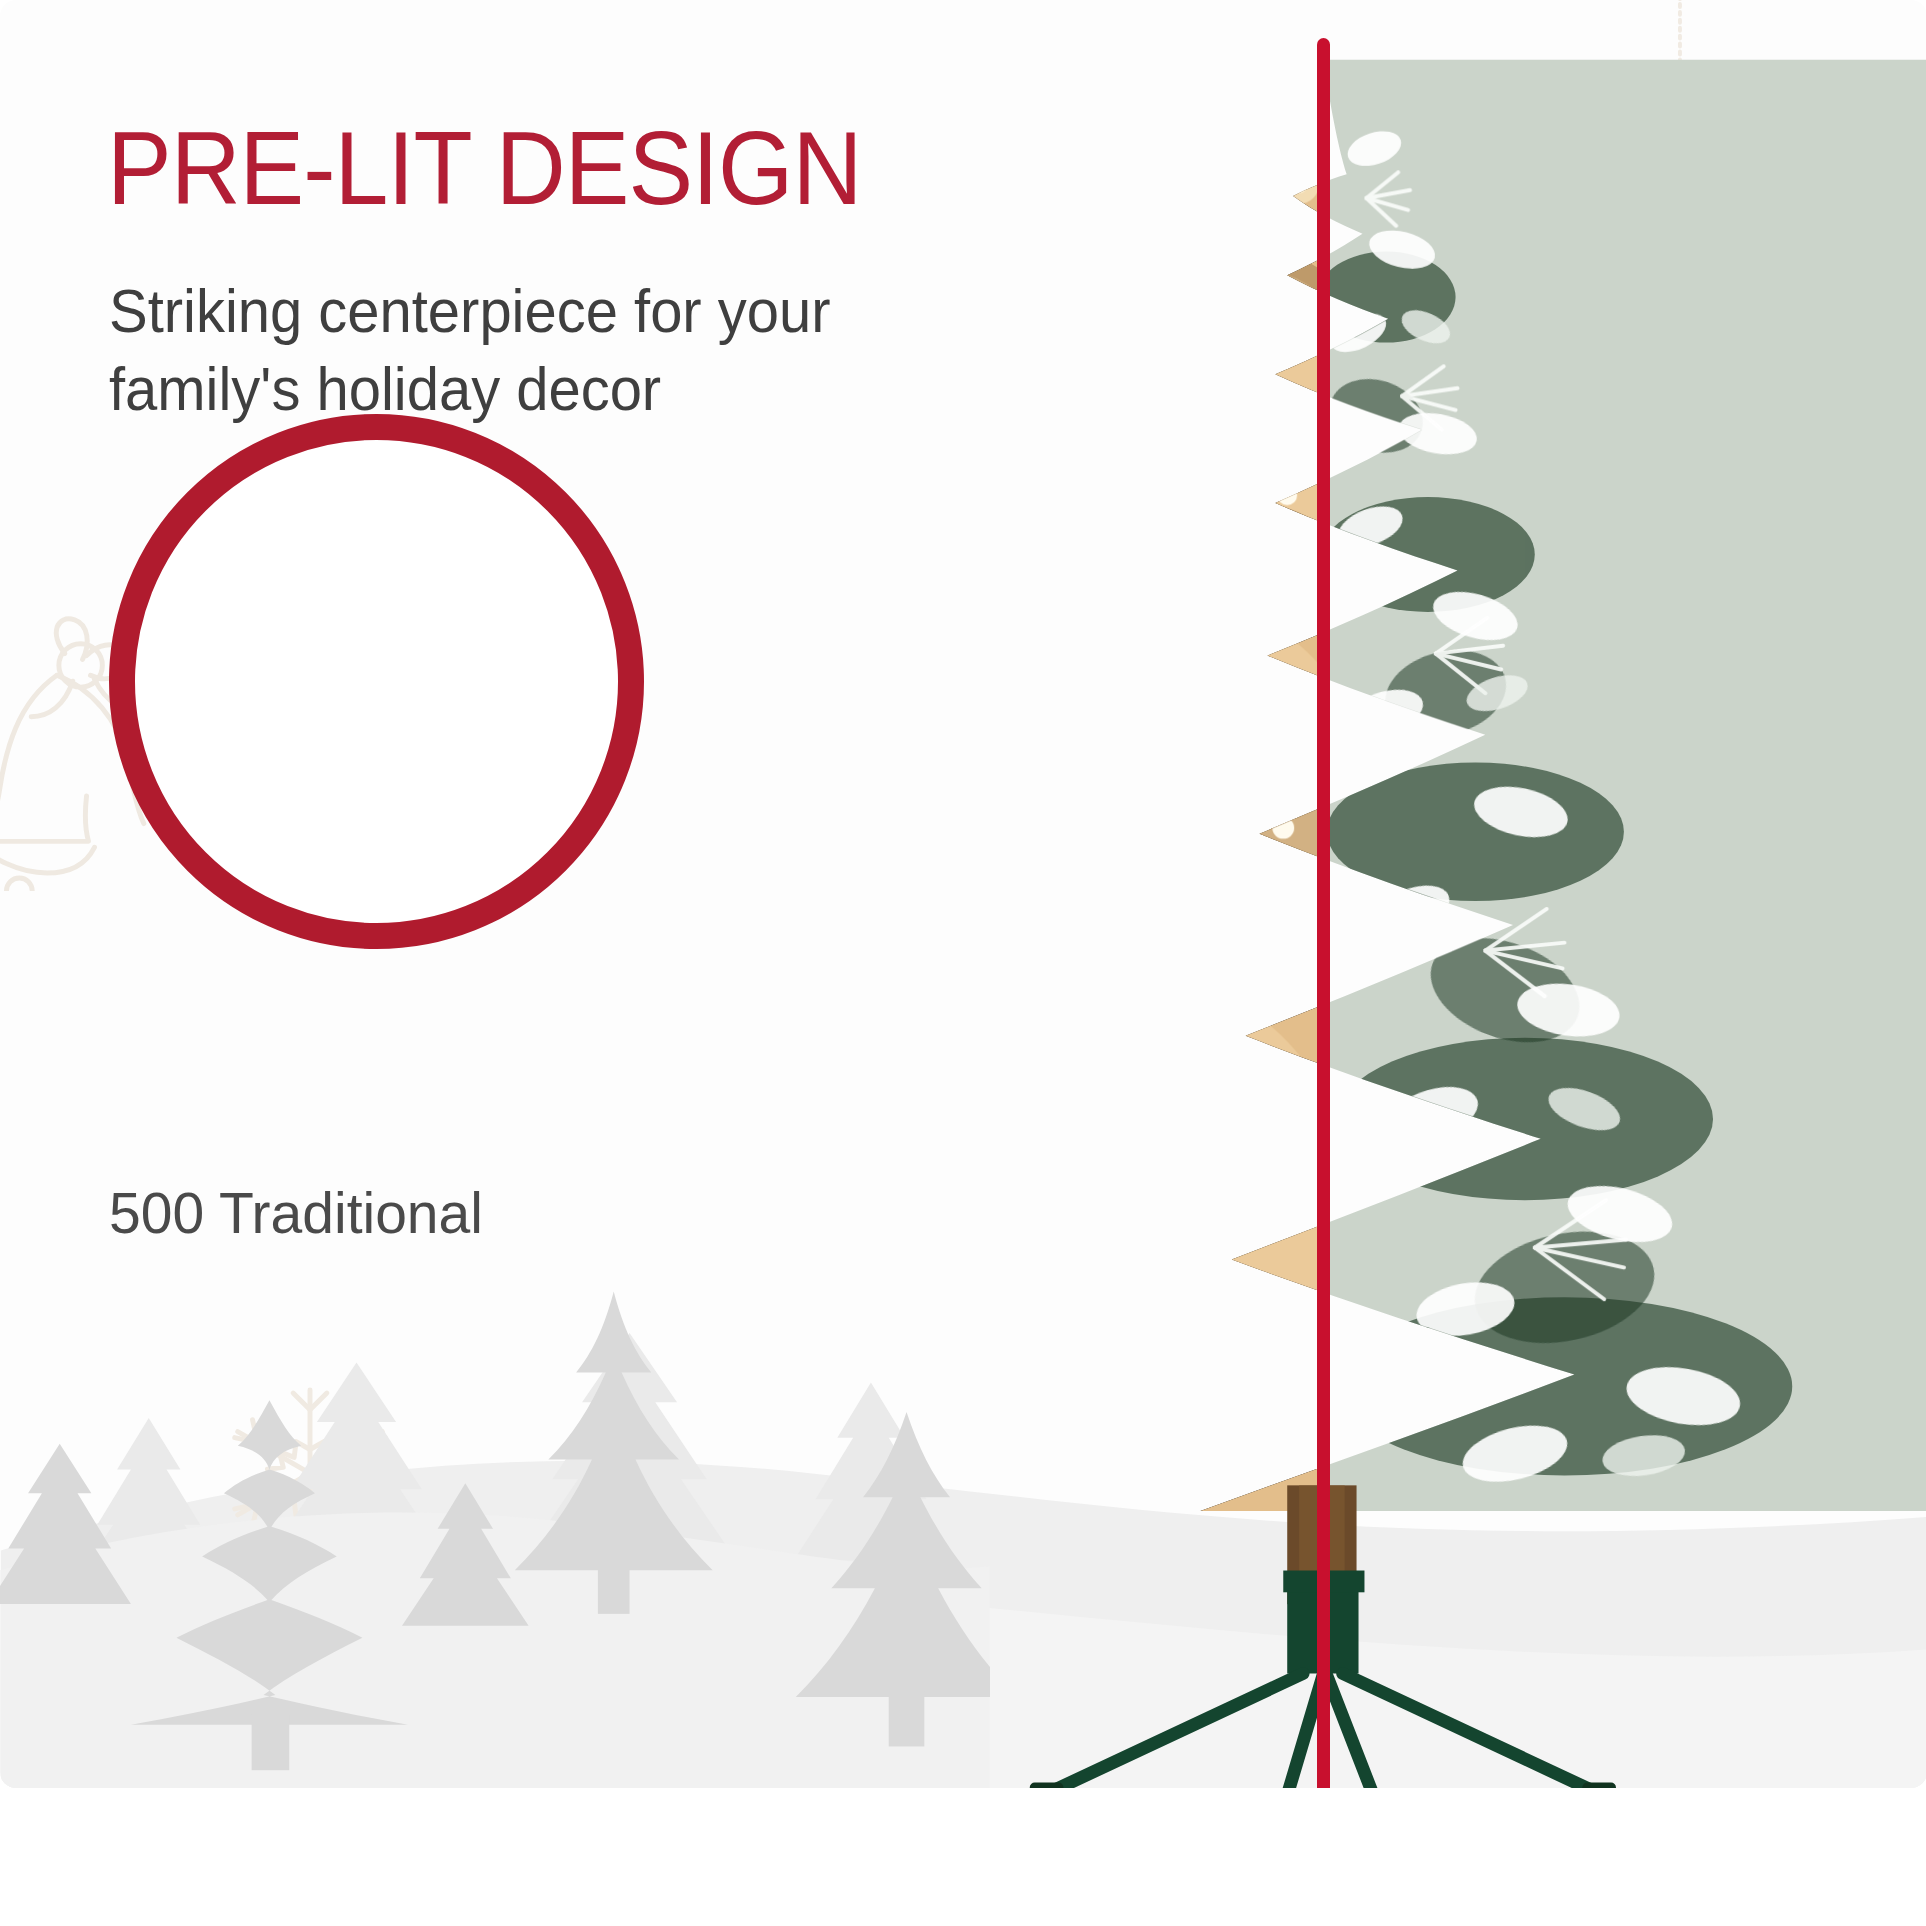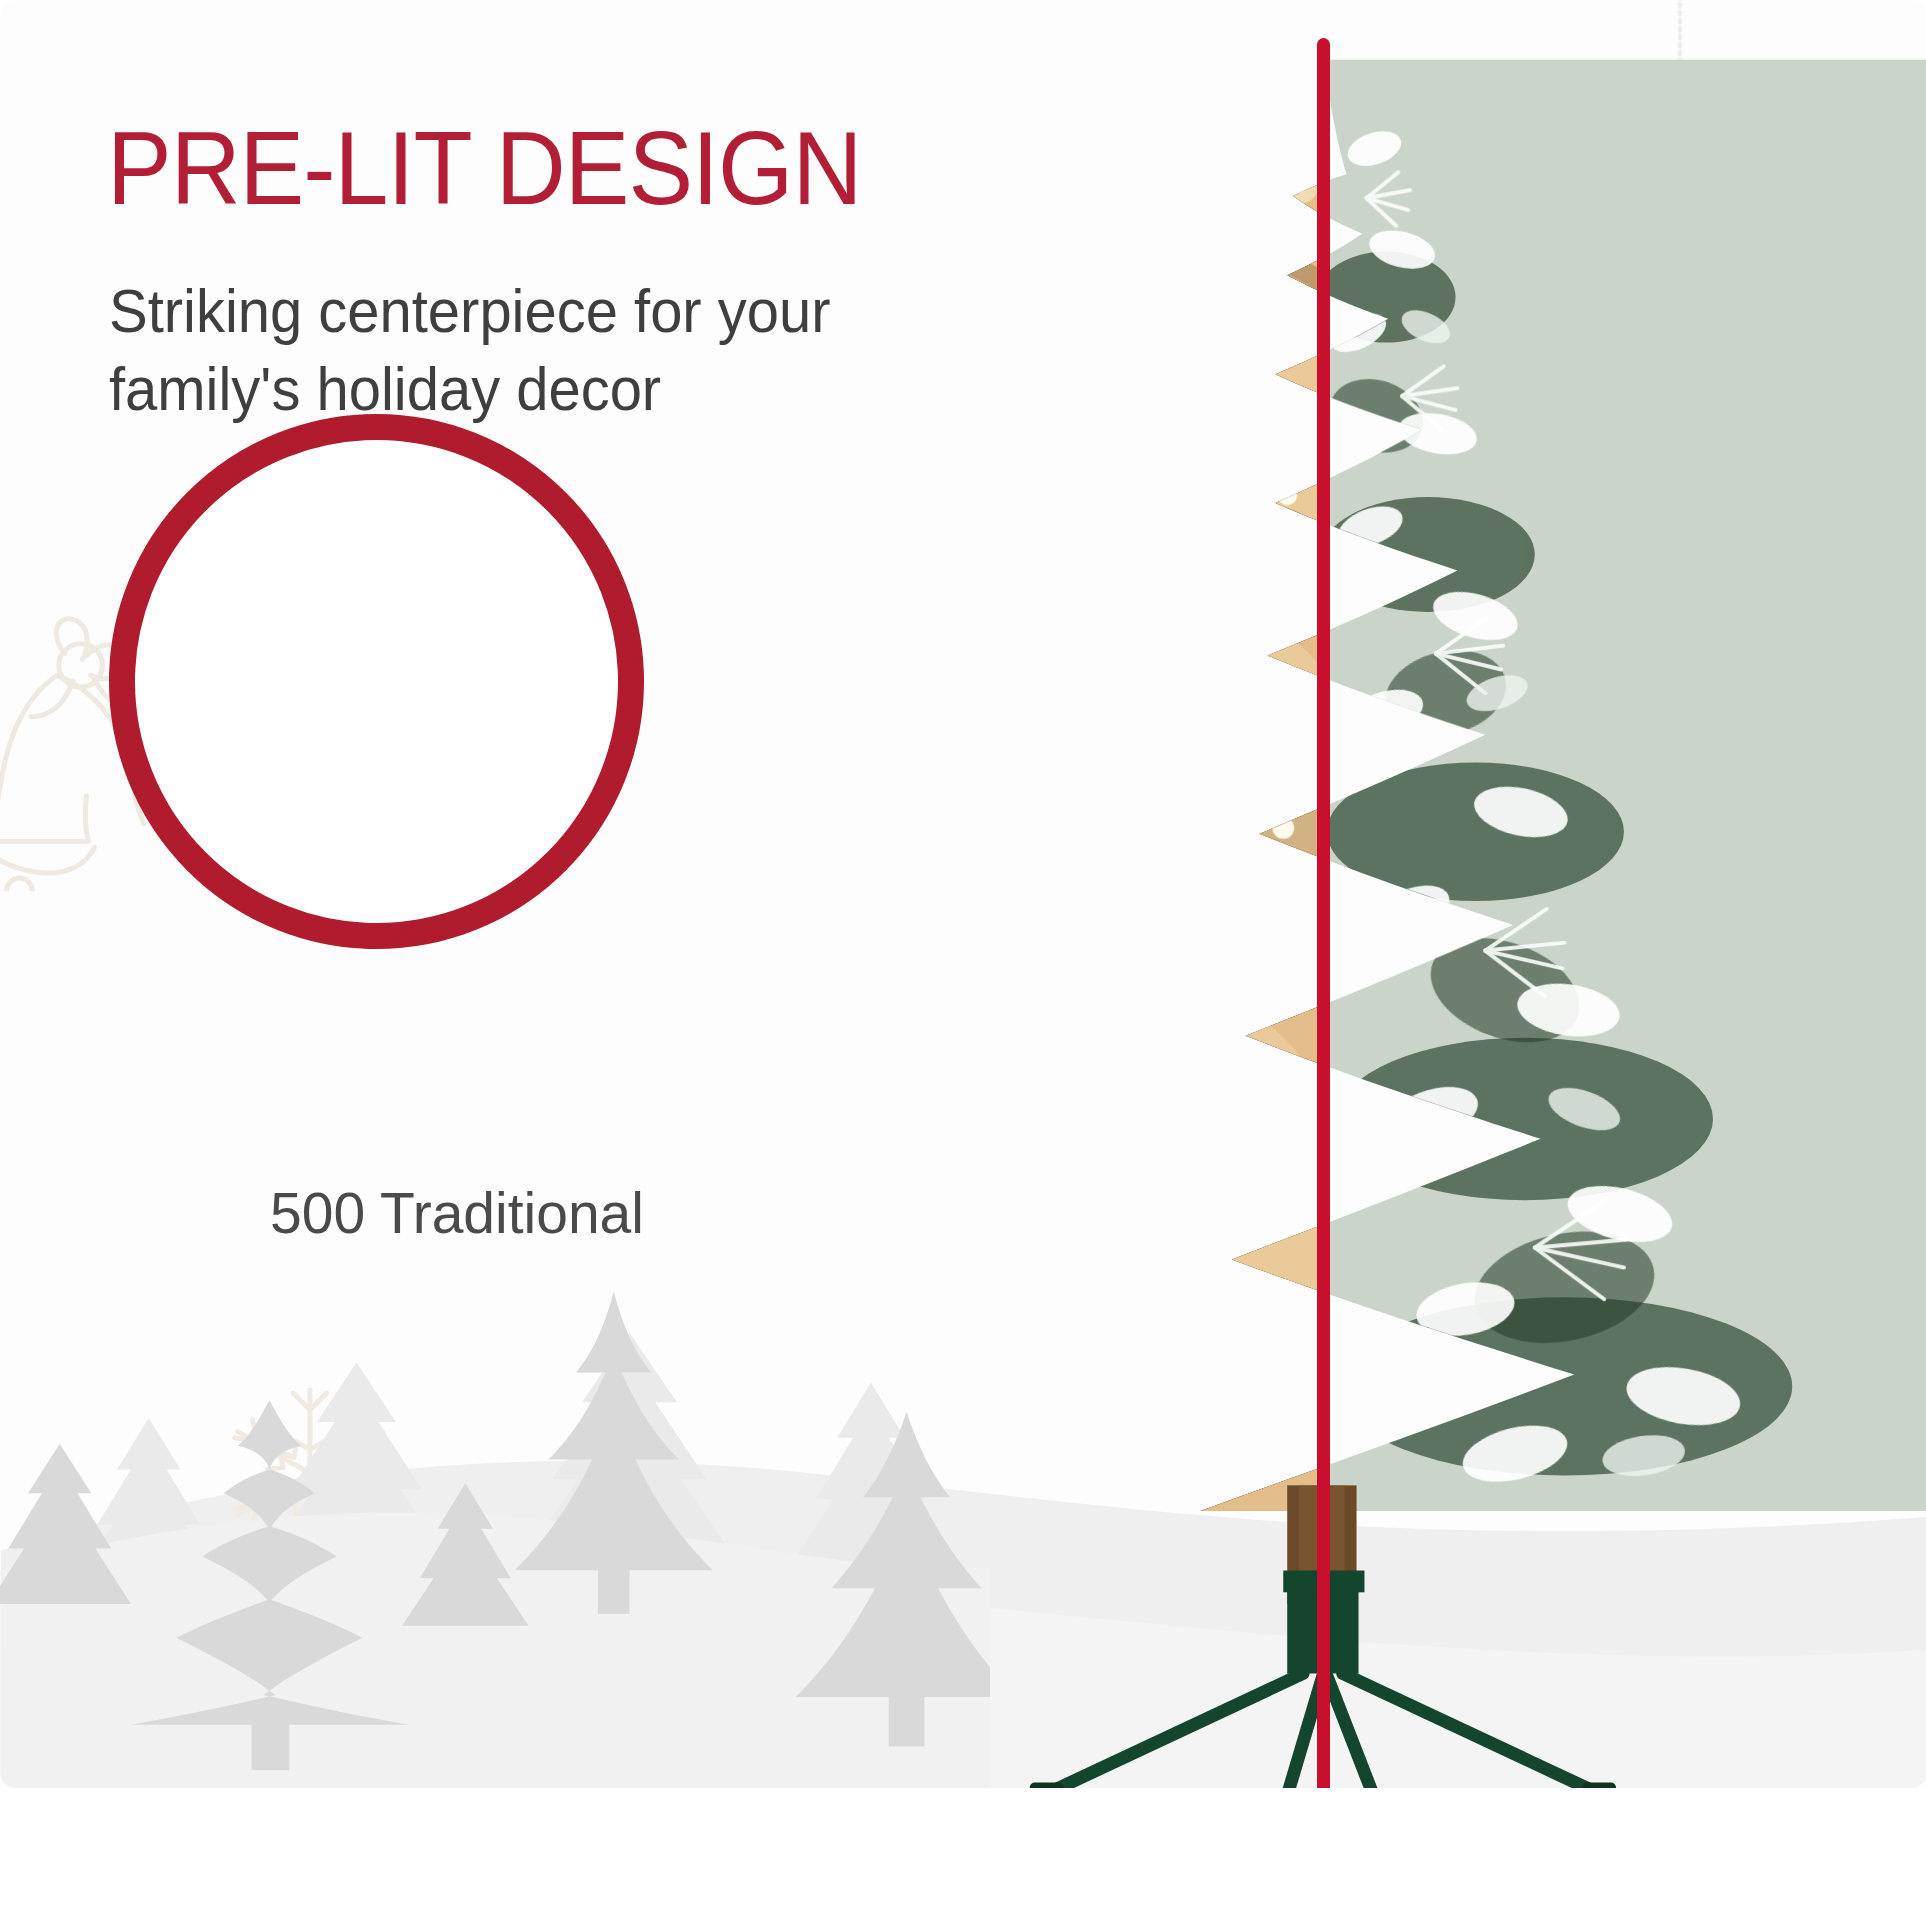--- a/index.html
+++ b/index.html
@@ -70,21 +70,21 @@
     width:463px; height:463px;
     border-radius:50%;
     overflow:hidden;
     background:#6b3d18;
   }
   .inset-photo svg { display:block; width:463px; height:463px; }
 
   .inset-caption {
     position:absolute; left:109px; top:1178px;
     width:535px;
-    text-align:right;
+    text-align:left;
     font-size:57px; line-height:1.26;
     font-weight:300;
     color:#4A4A4A;
     font-family:"Liberation Sans Narrow","Liberation Sans", sans-serif;
   }
 
   
   .product {
     position:absolute; left:693px; top:0px;
     width:1234px; height:1927px;

